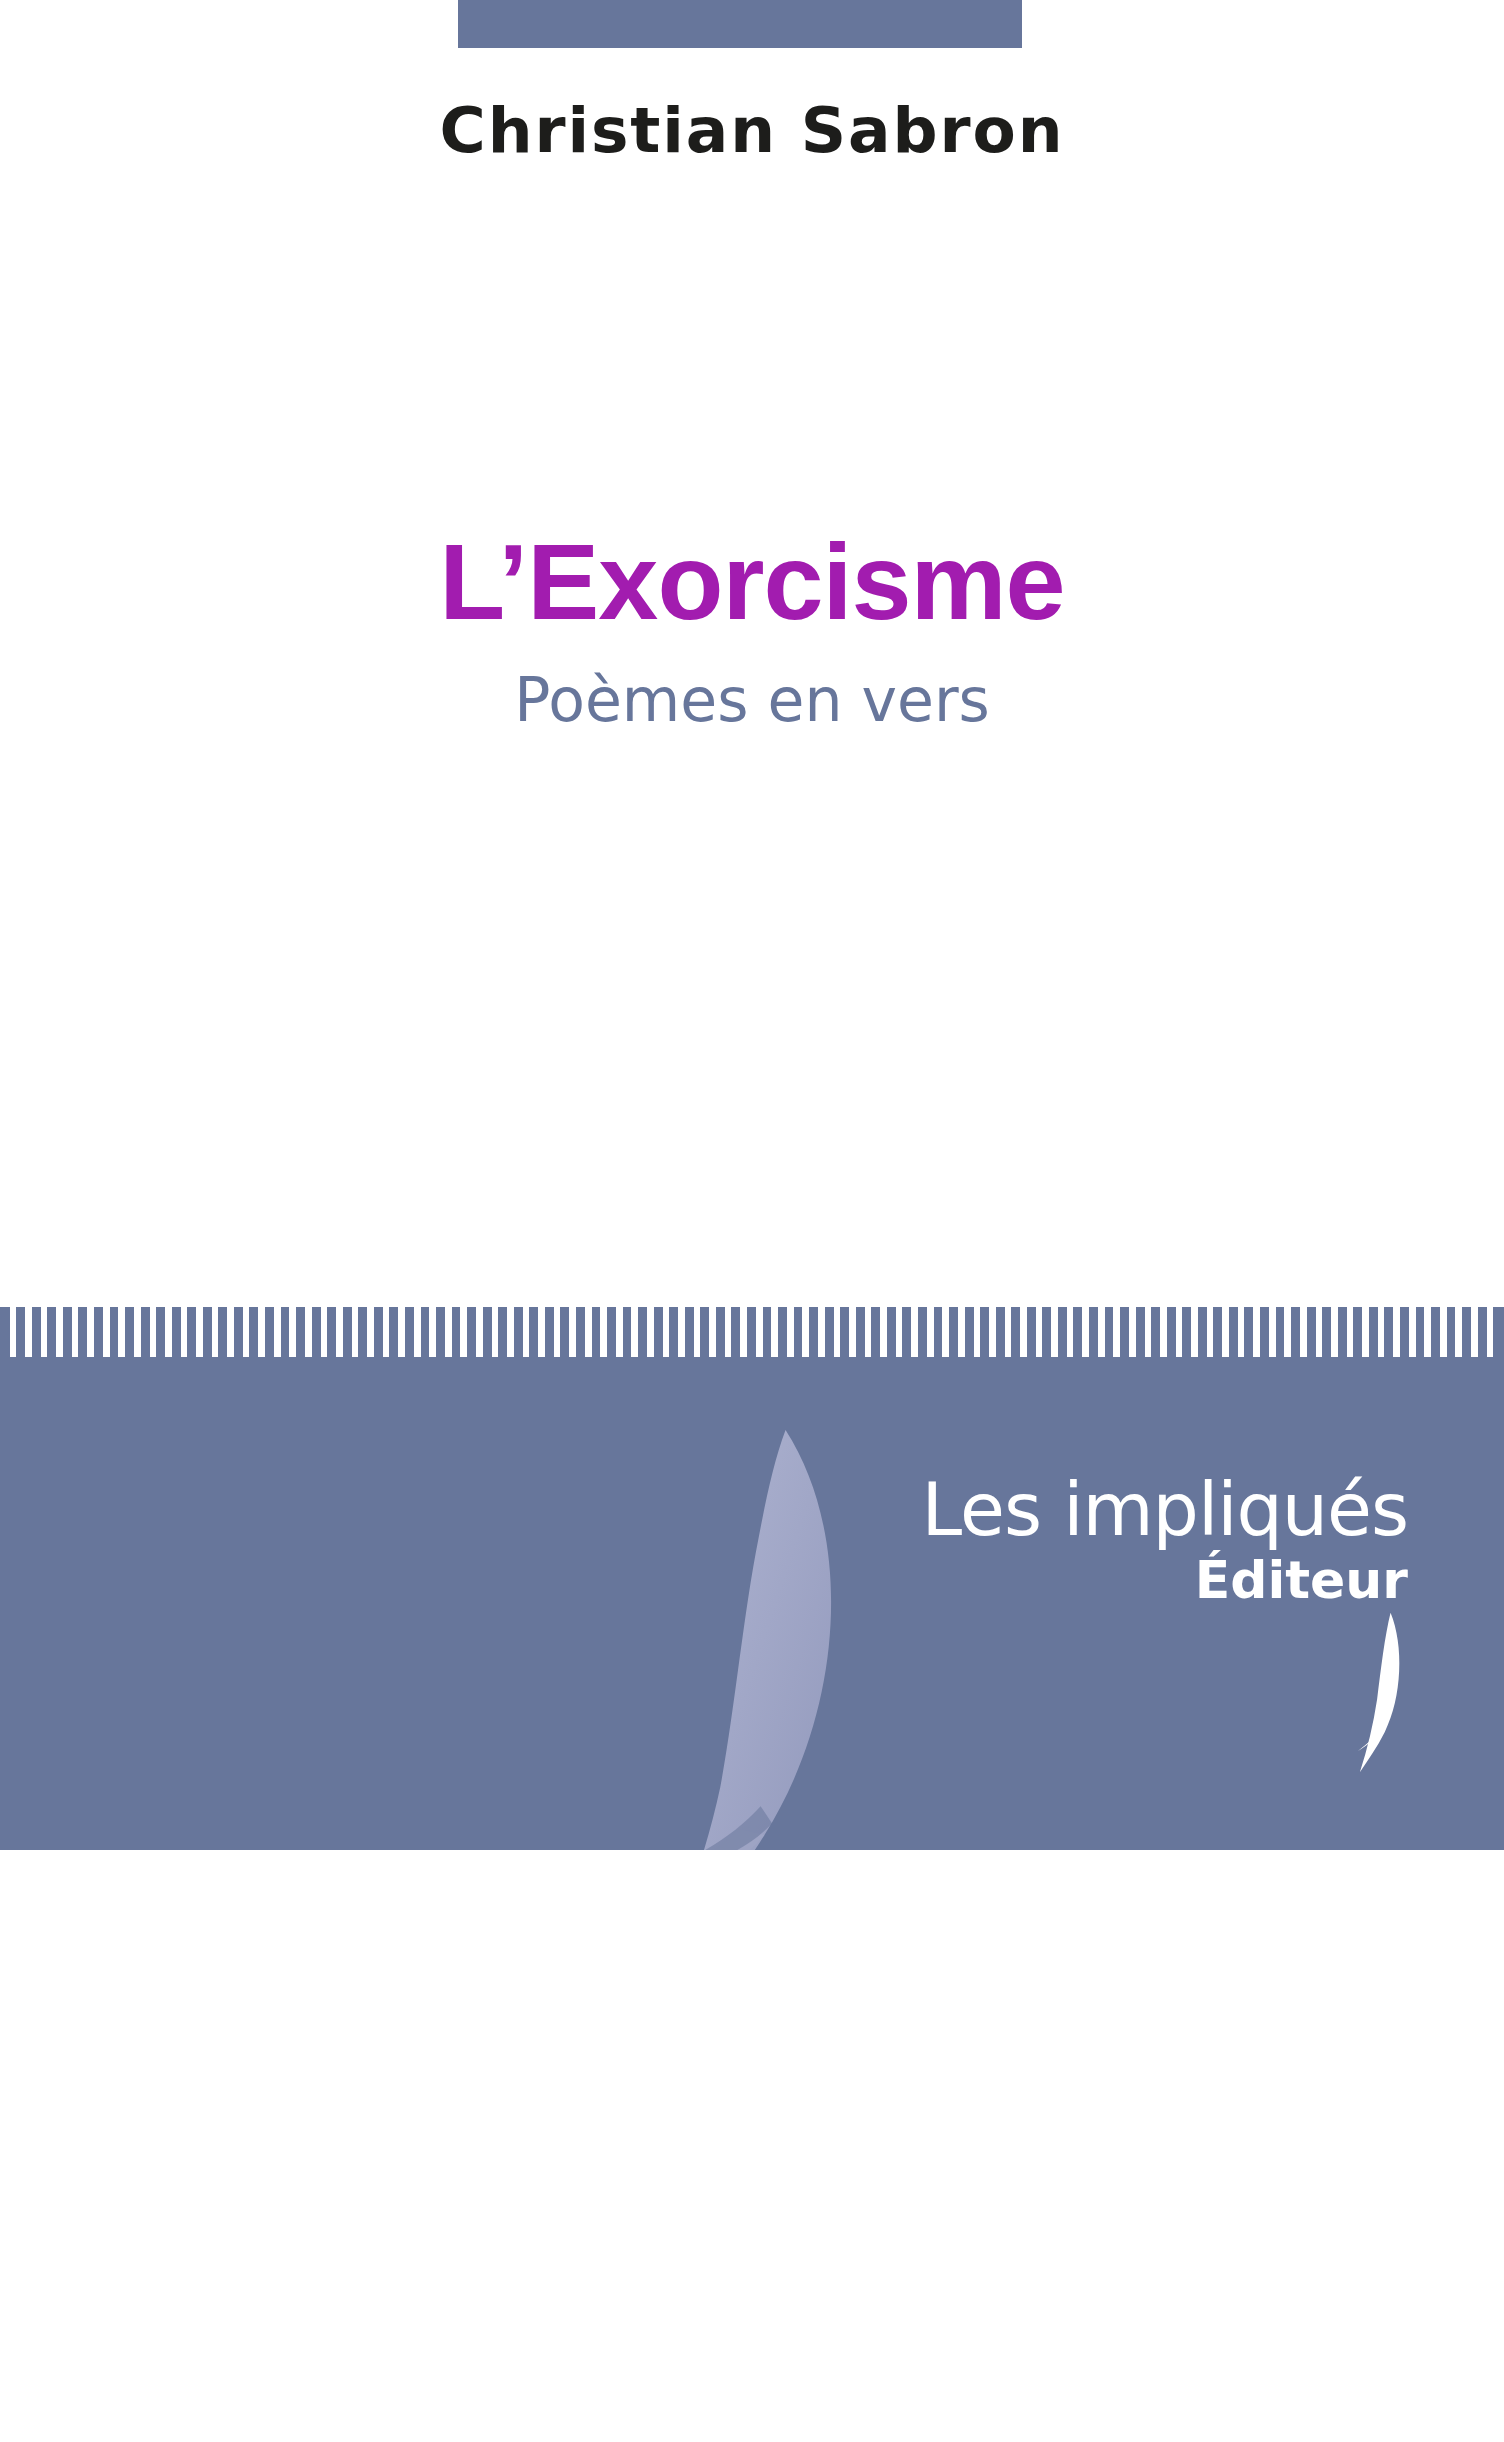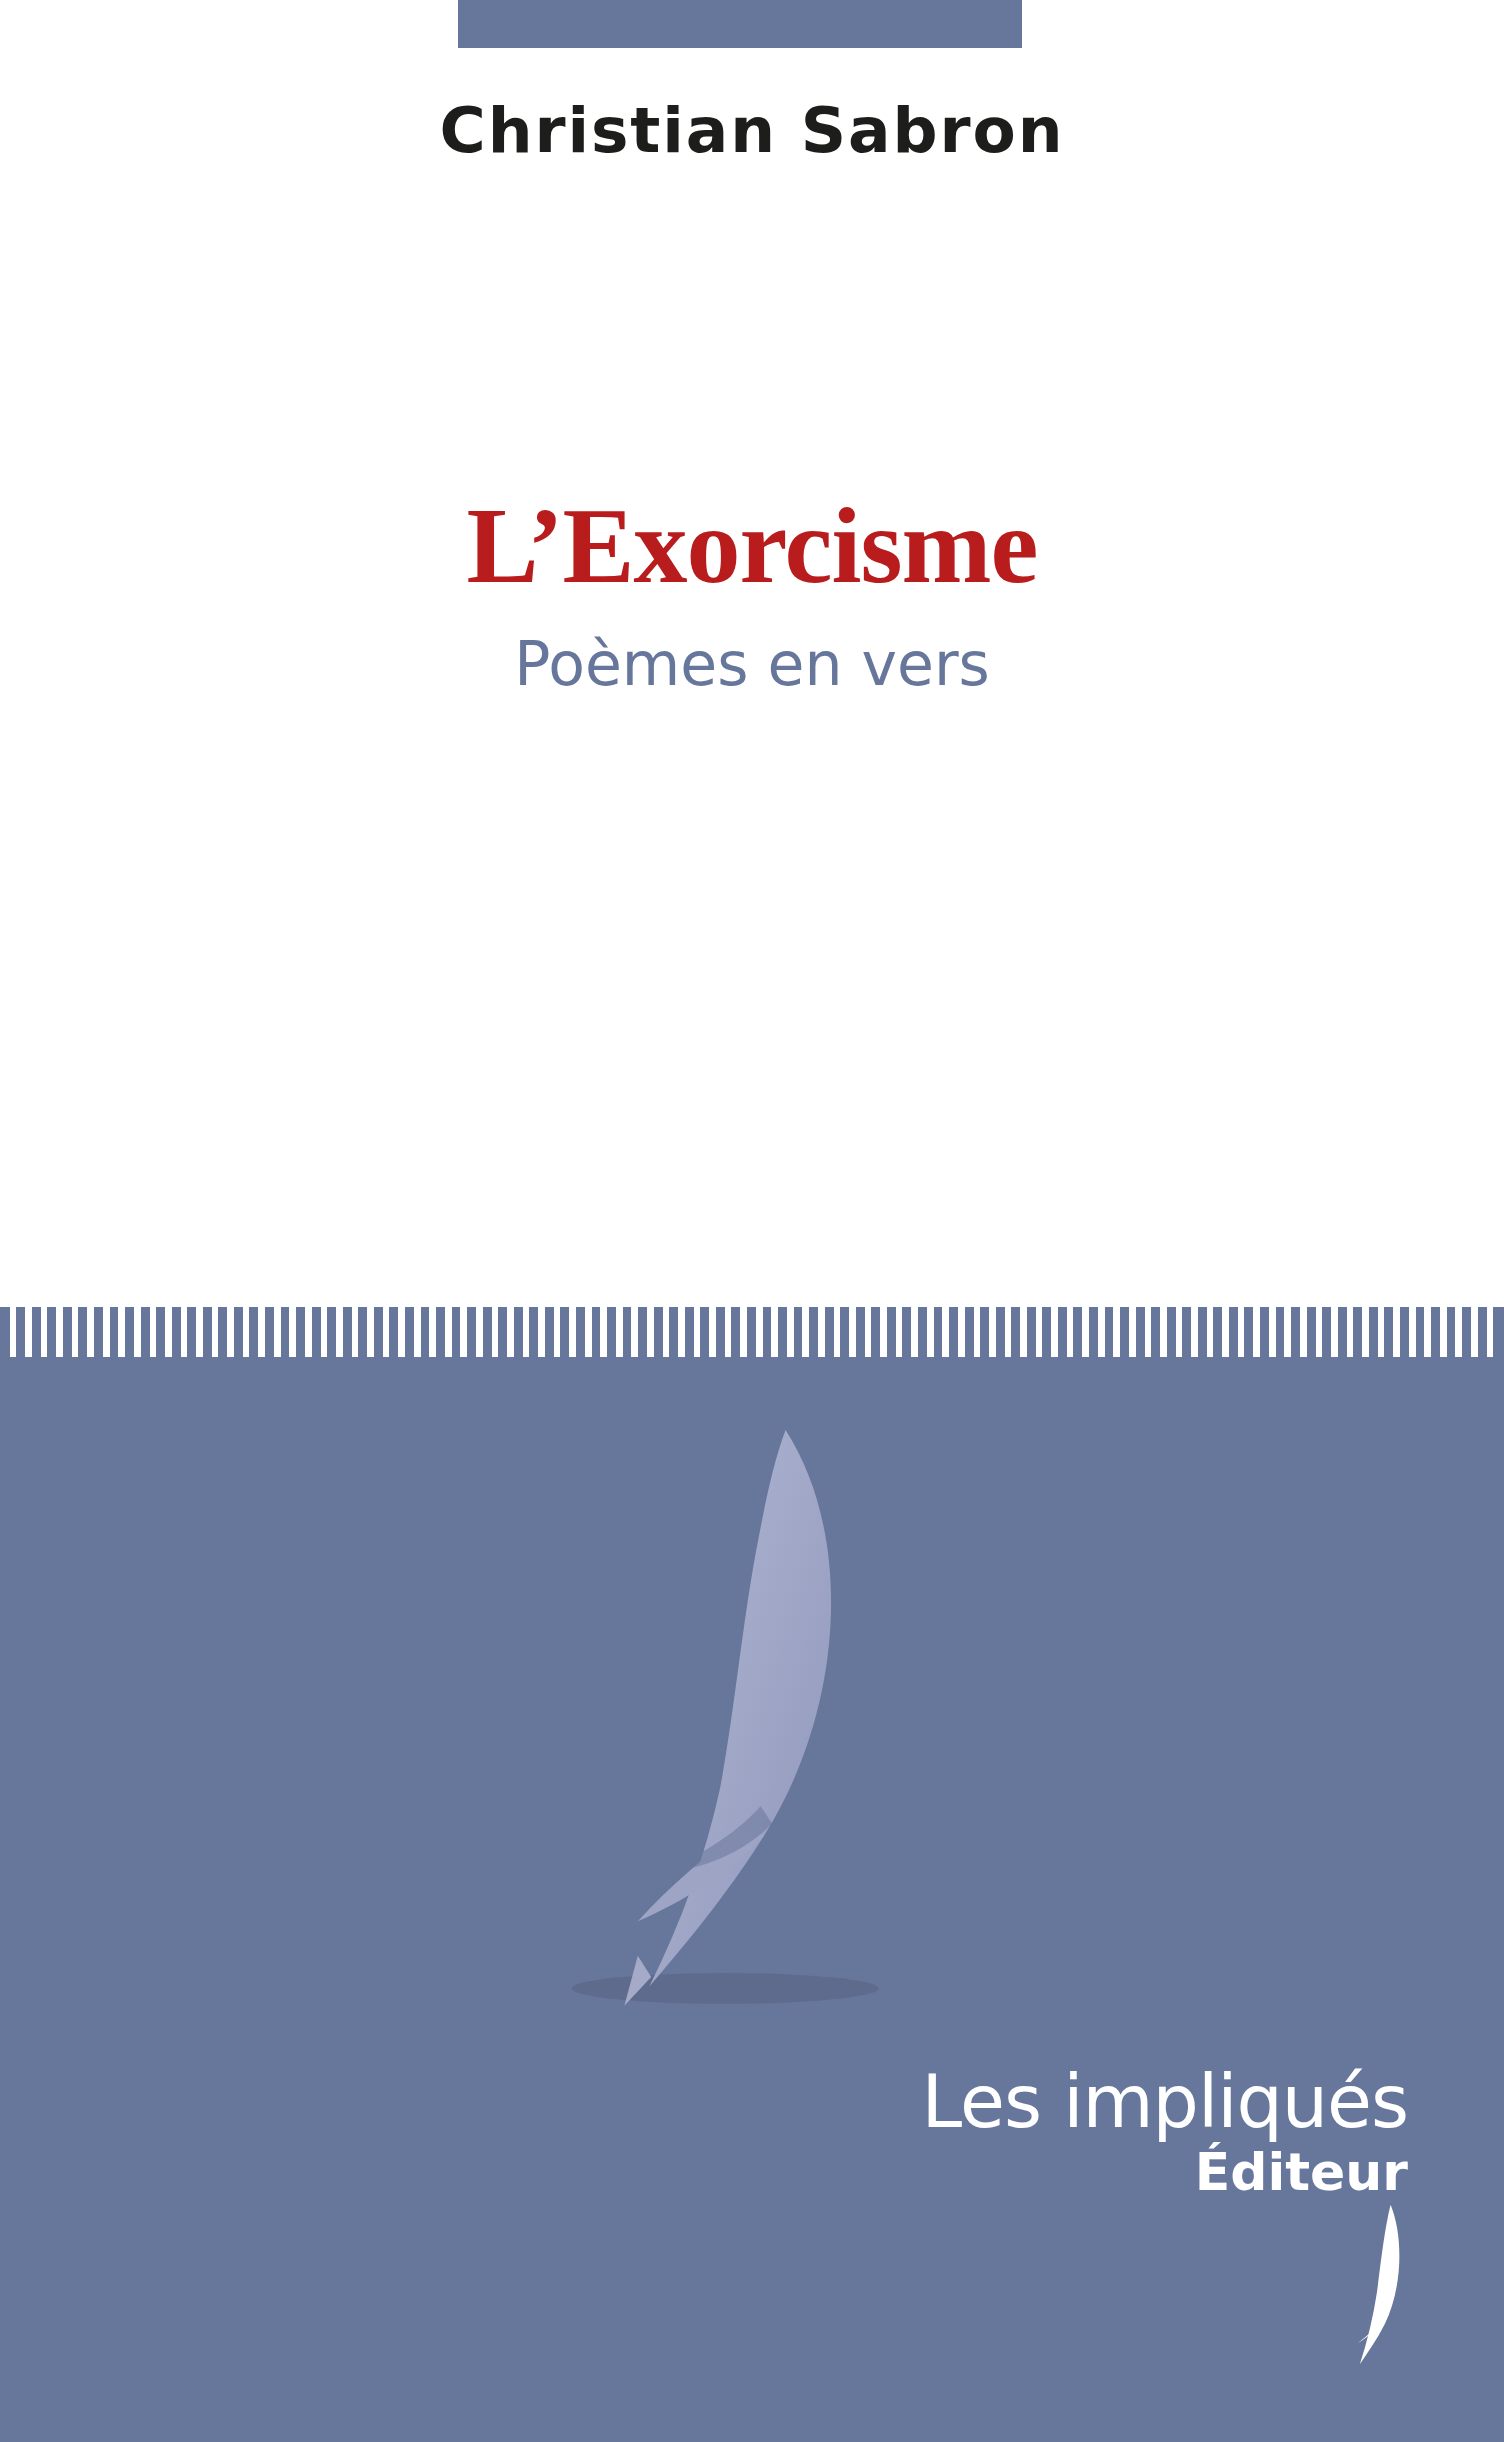--- a/index.html
+++ b/index.html
@@ -9,21 +9,21 @@
   }
   body {
     width: 1504px;
     height: 2442px;
     font-family: "Liberation Sans", sans-serif;
     overflow: hidden;
   }
   .cover {
     position: relative;
     width: 1504px;
-    height: 2442px;
+    height: 1850px;
     background: #ffffff;
     overflow: hidden;
   }
 
   
   .top-bar {
     position: absolute;
     left: 458px;
     top: 0;
     width: 564px;
@@ -50,23 +50,24 @@
     position: absolute;
     left: 0;
     top: 490px;
     width: 1504px;
     text-align: center;
   }
   .title {
     font-size: 108px;
     line-height: 1.03;
     font-weight: bold;
-    color: #b91c1c;
-    font-family: Liberation Serif, serif;
+    color: #a21caf;
+    font-family: Liberation Sans, sans-serif;
     letter-spacing: -1px;
+    margin-top: 36px;
   }
   .subtitle {
     margin-top: 28px;
     font-size: 60px;
     color: #67769b;
     font-family: "DejaVu Sans", sans-serif;
     font-weight: normal;
   }
 
   

